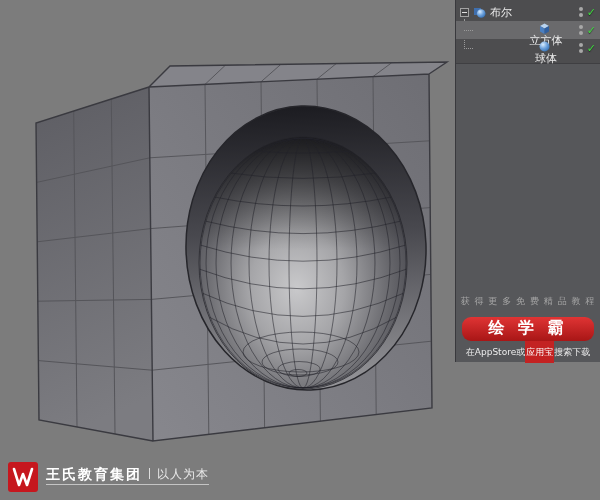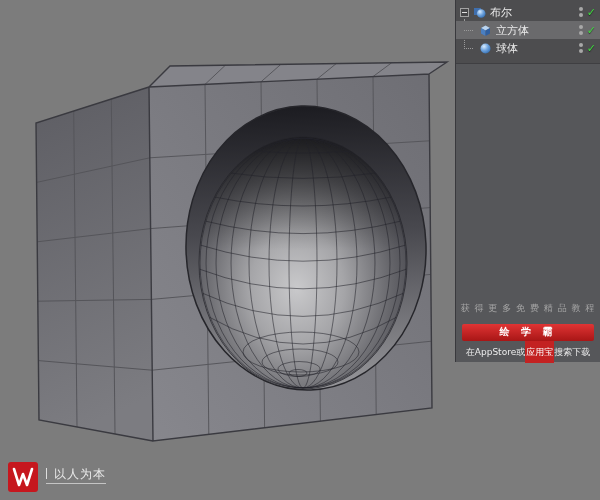--- a/index.html
+++ b/index.html
@@ -24,34 +24,34 @@
 
   
   .sidebar { position:relative; width:145px; height:362px; background:#56575a; border-left:1px solid #39393d; }
 
   .tree { position:relative; background:#4d4d4f; border-bottom:1px solid #3f3f42; padding:3px 0 6px; }
   .tree-vline { position:absolute; left:8px; top:19px; height:30px; border-left:1px dotted #9a9a9a; }
   .tree-row { position:relative; height:18px; display:flex; align-items:center; padding-left:4px; }
   .tree-row.selected { background:#6a6a6c; }
   .expand-box { width:9px; height:9px; border:1px solid #a2a2a2; background:#464648; position:relative; flex:none; margin-right:3px; }
   .expand-box::after { content:""; position:absolute; left:1px; right:1px; top:3px; height:1px; background:#e0e0e0; }
-  .tree-row.child { padding-left:22px; }
+  .tree-row.child { padding-left:36px;flex-direction:column; }
   .stub { position:absolute; left:8px; top:9px; width:9px; border-top:1px dotted #9a9a9a; }
   .obj-icon { width:14px; height:14px; flex:none; margin-right:4px; display:flex; align-items:center; justify-content:center; }
   .obj-label { color:#ececec; font-size:11px; line-height:1; white-space:nowrap; }
   .row-right { position:absolute; right:4px; top:0; height:100%; display:flex; align-items:center; gap:4px; }
   .dots { display:flex; flex-direction:column; gap:2px; }
   .dots i { width:4px; height:4px; border-radius:50%; background:#a8a8a8; display:block; }
   .check { color:#3ddc3d; font-size:11px; font-weight:bold; line-height:1; text-shadow:0 1px 1px rgba(0,0,0,.5); }
 
   
   .promo { position:absolute; left:0; right:0; bottom:3px; text-align:center; }
   .promo-tagline { color:#a4a4a4; font-size:9px; letter-spacing:1px; white-space:nowrap; margin-bottom:9px; }
-  .promo-button { margin:0 6px 5px; background:linear-gradient(#e03434,#a81616); border-radius:2px;
-                  color:#fff; font-size:10px; font-weight:bold; padding:1px 0 2px; letter-spacing:4px; cursor:pointer; }
+  .promo-button { margin:0 6px 5px; background:linear-gradient(#e03434,#a81616); border-radius:9px;
+                  color:#fff; font-size:16px; font-weight:bold; padding:1px 0 2px; letter-spacing:4px; cursor:pointer; }
   .promo-download { color:#ececec; font-size:9px; white-space:nowrap; }
   .promo-download .hl { background:#c32222; color:#fff; padding:6px 1px; }
 </style>
 </head>
 <body>
 
 <svg width="0" height="0" style="position:absolute">
   <defs>
     <radialGradient id="icoSph" cx="0.35" cy="0.3" r="0.8">
       <stop offset="0" stop-color="#d9edff"></stop>
@@ -142,20 +142,21 @@
     </svg>
 
     <div class="brand">
       <div class="brand-logo">
         <svg width="22" height="20" viewBox="0 0 22 20">
           <path d="M2,2 L7,18 L11,7 L15,18 L20,2" fill="none" stroke="#ffffff" stroke-width="2.6" stroke-linecap="round" stroke-linejoin="round"></path>
         </svg>
       </div>
       <div class="brand-text">
         <div class="brand-line1">
+          <span class="company">王氏教育集团</span>
           <span class="vdiv"></span>
           <span class="slogan">以人为本</span>
         </div>
       </div>
     </div>
   </div>
 
   <div class="sidebar">
 
     <div class="tree">

